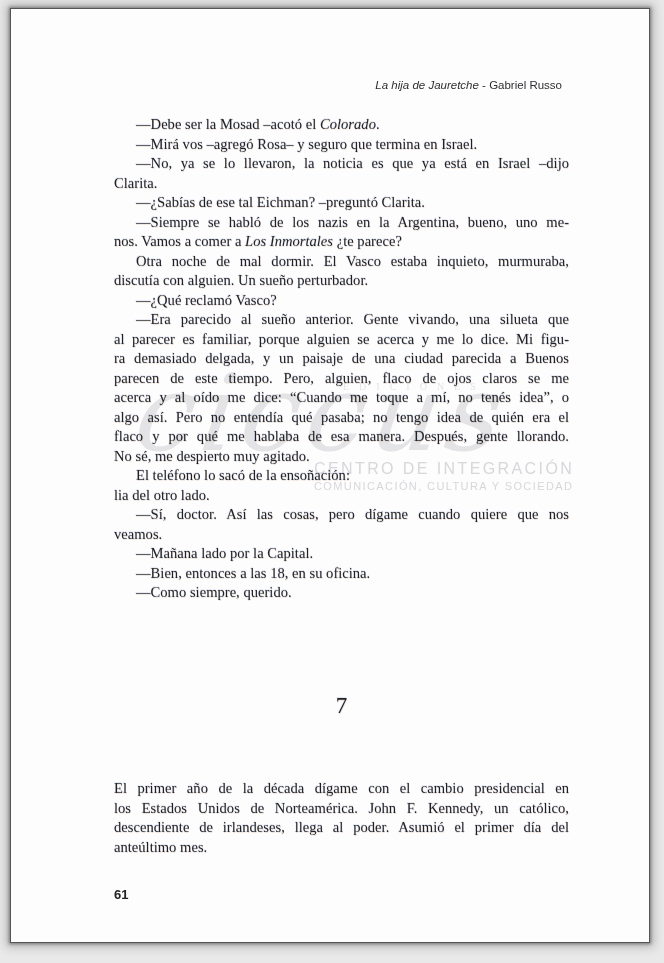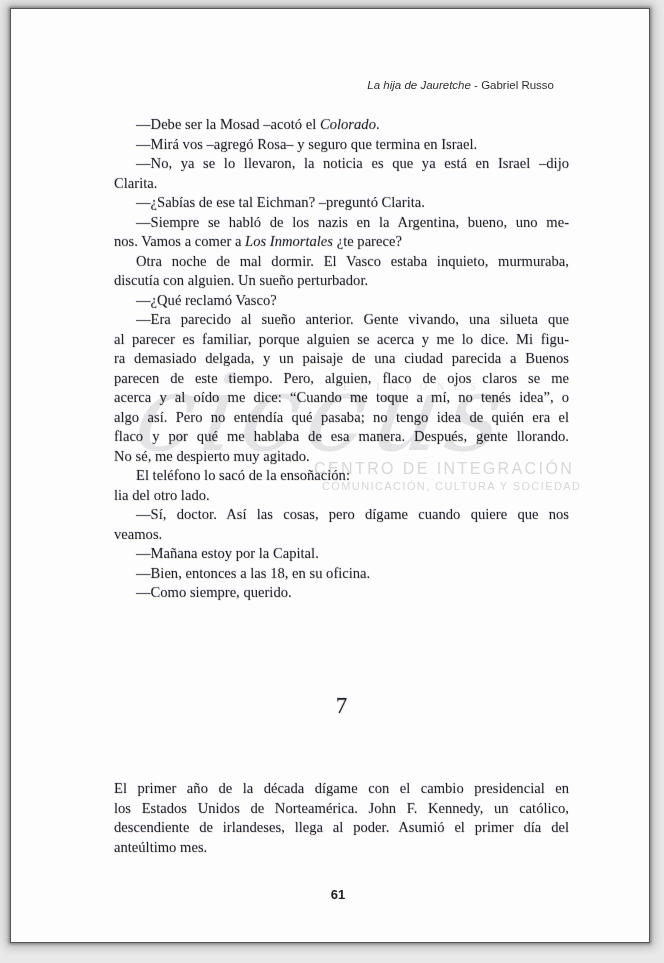--- a/index.html
+++ b/index.html
@@ -36,27 +36,27 @@
     font-size:106px;line-height:1;letter-spacing:6px;
     color:var(--wm-light);
     transform:skewX(-8deg);
   }
   .wm-line1{
     position:absolute;left:303px;top:451px;
     font-family:"Liberation Sans",sans-serif;font-size:16px;letter-spacing:2.4px;
     color:var(--wm-mid);
   }
   .wm-line2{
-    position:absolute;left:311px;top:471px;
+    position:absolute;left:303px;top:471px;
     font-family:"Liberation Sans",sans-serif;font-size:11px;letter-spacing:1.4px;
     color:var(--wm-mid);
   }
   
   .running-header{
-    position:absolute;z-index:1;top:70px;left:88px;width:455px;
+    position:absolute;z-index:1;top:70px;left:96px;width:455px;
     text-align:right;font-family:"Liberation Sans",sans-serif;
     font-size:11.5px;color:var(--header-ink);
   }
   .running-header .ht{font-style:italic;}
   .text-col{
     position:absolute;z-index:1;left:103px;width:455px;
     color:var(--ink);font-size:14.6px;
     text-shadow:0.4px 0.6px 0 rgba(160,95,40,.18), -0.4px -0.6px 0 rgba(90,120,190,.18);
   }
   .body-block{top:106px;}
@@ -68,21 +68,21 @@
   .line.last{text-align-last:left;}
   .line.first{text-indent:22px;}
   .line em{}
   .chapter{
     position:absolute;z-index:1;top:684px;left:103px;width:455px;
     text-align:center;font-size:23px;line-height:26px;color:var(--ink);
     text-shadow:0.4px 0.6px 0 rgba(160,95,40,.18), -0.4px -0.6px 0 rgba(90,120,190,.18);
   }
   .pageno{
     position:absolute;z-index:1;top:878px;left:103px;width:448px;
-    text-align:center;font-family:"Liberation Sans",sans-serif;
+    text-align:left;font-family:"Liberation Sans",sans-serif;
     font-weight:bold;font-size:13px;color:#222;
   }
 </style>
 </head>
 <body>
 
 <div class="stage">
   <div class="page">
 
     <div class="watermark">
@@ -133,21 +133,21 @@
           <div class="line last first"><span>El teléfono lo sacó de la ensoñación:</span></div>
         </div>
         <div class="para">
           <div class="line last"><span>lia del otro lado.</span></div>
         </div>
         <div class="para">
           <div class="line first"><span>—Sí, doctor. Así las cosas, pero dígame cuando quiere que nos</span></div>
           <div class="line last"><span>veamos.</span></div>
         </div>
         <div class="para">
-          <div class="line last first"><span>—Mañana estoy por la Capital.</span></div>
+          <div class="line last first"><span>—Mañana lado por la Capital.</span></div>
         </div>
         <div class="para">
           <div class="line last first"><span>—Bien, entonces a las 18, en su oficina.</span></div>
         </div>
         <div class="para">
           <div class="line last first"><span>—Como siempre, querido.</span></div>
         </div>
       </div>
 
     <div class="chapter">7</div>

